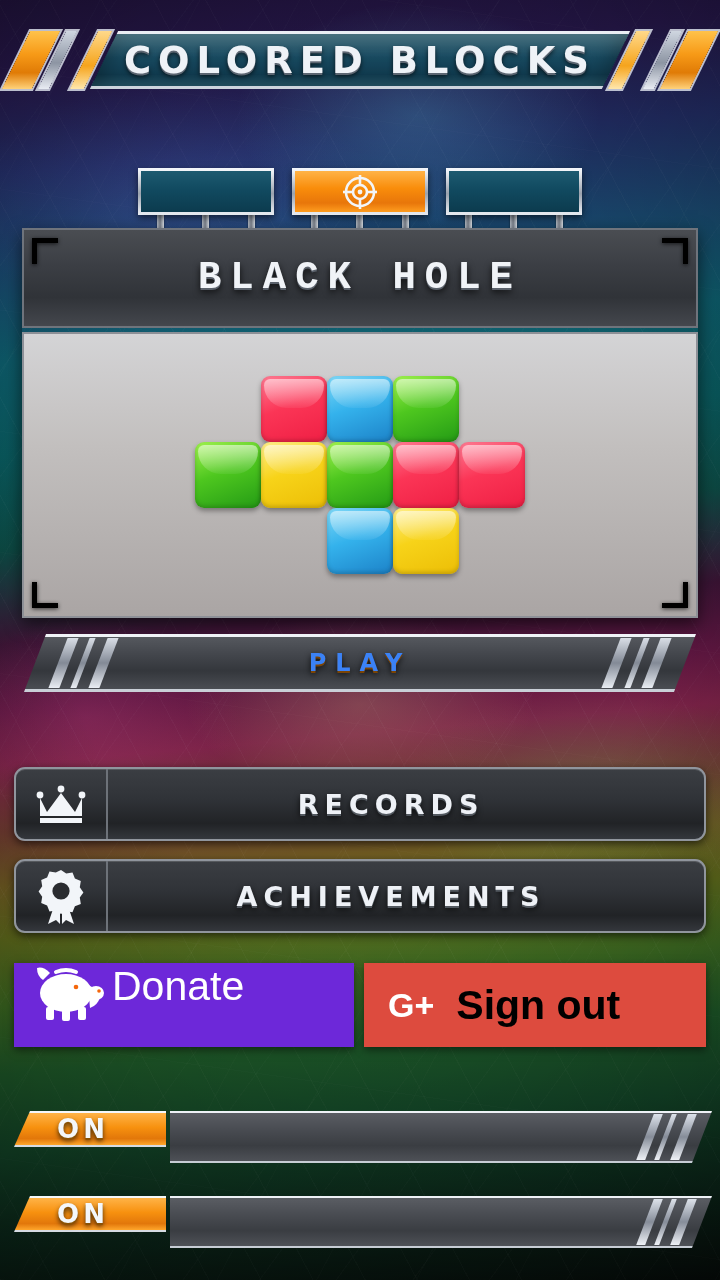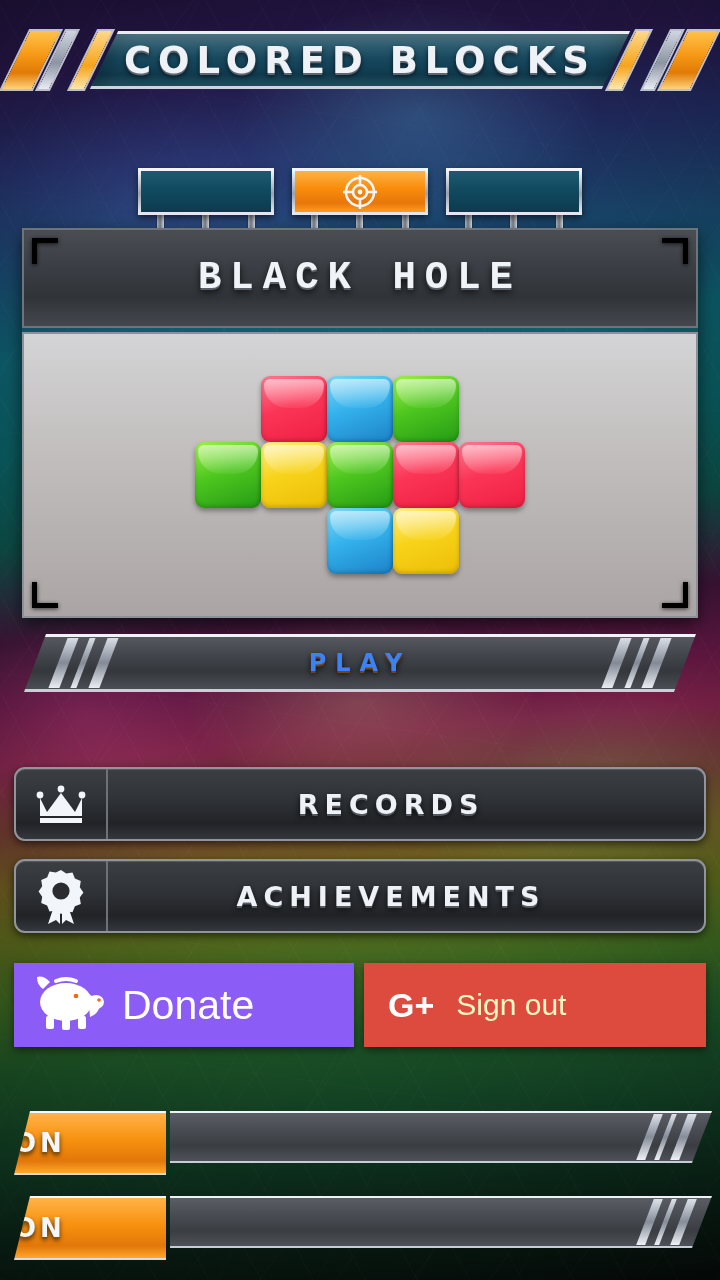--- a/index.html
+++ b/index.html
@@ -232,52 +232,52 @@
     font-size: 27px; font-weight: 700; letter-spacing: 6px;
     color: #eef1f6;
     text-shadow: 0 2px 0 #52585f, 0 3px 6px rgba(0,0,0,.8);
     font-family: "DejaVu Sans", sans-serif;
     padding-right: 30px;
   }
 
   
   #donate-btn {
     position: absolute; left: 14px; top: 963px; width: 340px; height: 84px;
-    background: #8b5cf6;
-    display: flex; align-items: center; gap: 16px; padding-left: 14px;
+    background: #6d28d9;
+    display: flex; gap: 6px; padding-left: 14px;
     box-shadow: 0 3px 8px rgba(0,0,0,.5);
   }
   #donate-label {
     font-size: 41px; color: #fff; font-family: "Liberation Sans", sans-serif;
   }
   #signout-btn {
     position: absolute; left: 364px; top: 963px; width: 342px; height: 84px;
     background: #dd4b3e;
     display: flex; align-items: center; gap: 22px; padding-left: 24px;
     box-shadow: 0 3px 8px rgba(0,0,0,.5);
   }
   #gplus-icon {
     font-size: 34px; font-weight: 700; color: #fff;
     font-family: "Liberation Sans", sans-serif;
   }
   #signout-label {
-    font-size: 30px; color: #fef9c3; font-family: "Liberation Sans", sans-serif;
+    font-size: 41px; color: #000000; font-family: "Liberation Sans", sans-serif; font-weight: bold;
   }
 
   
   .toggle-row { position: absolute; left: 14px; width: 698px; height: 52px; }
   #toggle-sound { top: 1111px; }
   #toggle-music { top: 1196px; }
   .tg-badge {
-    position: absolute; left: 0; top: 0; width: 152px; height: 64px;
+    position: absolute; left: 0; top: 0; width: 152px; height: 36px;
     background: linear-gradient(180deg,#ffb347 0%,#f7910f 45%,#e2770a 80%,#ffa72c 100%);
     clip-path: polygon(16px 0, 100% 0, 100% 100%, 0 100%);
     border-top: 2px solid #f5f7fa;
     border-bottom: 2px solid #d6dbe2;
-    display: flex; align-items: center; justify-content: flex-start;
+    display: flex; align-items: center; justify-content: center;
     padding-right: 14px;
   }
   .tg-badge span {
     font-size: 26px; font-weight: 700; letter-spacing: 4px; color: #f4f7fa;
     text-shadow: 0 2px 0 #8a5205, 0 3px 5px rgba(0,0,0,.7);
     font-family: "DejaVu Sans", sans-serif;
   }
   .tg-plate {
     position: absolute; left: 156px; right: 0; top: 0; height: 52px;
     background: linear-gradient(180deg,#5a5d63 0%,#4a4d53 32%,#3a3d42 68%,#4e5157 100%);

